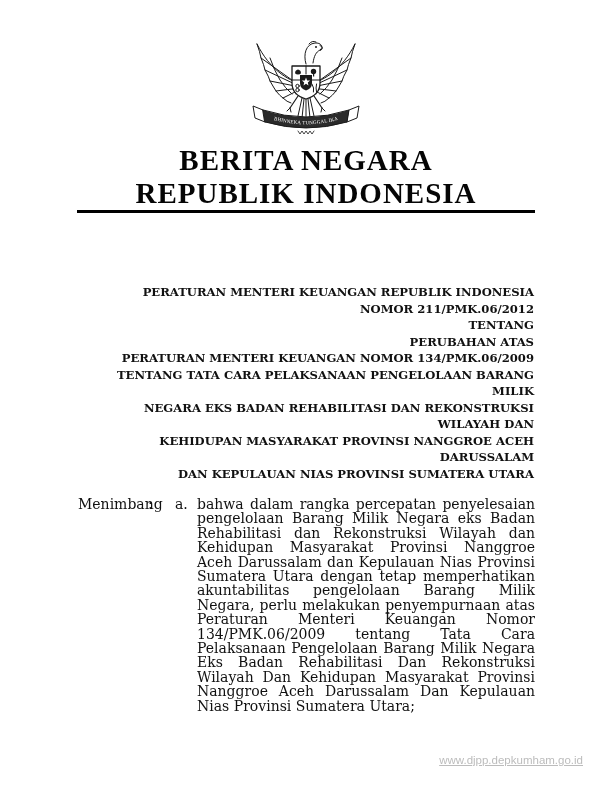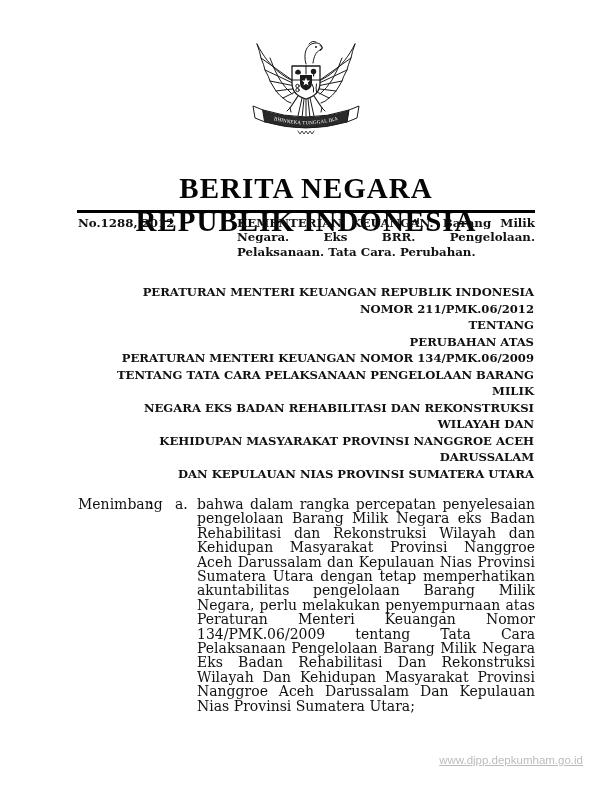--- a/index.html
+++ b/index.html
@@ -4,21 +4,21 @@
 <style>
   * { margin:0; padding:0; box-sizing:border-box; }
   html,body { background:#ffffff; }
   body { width:612px; height:792px; font-family:"DejaVu Serif", serif; color:#111111; }
   .page { position:relative; width:612px; height:792px; background:#ffffff; overflow:hidden; }
 
   .emblem-wrap { position:absolute; top:36px; left:50%; transform:translateX(-50%); width:122px; height:100px; }
 
   .masthead { position:absolute; top:144px; left:0; width:612px; text-align:center;
               font-family:"Liberation Serif", serif; font-weight:bold; font-size:29px;
-              line-height:33px; letter-spacing:1px; color:#050505;margin-top:28px; }
+              line-height:33px; letter-spacing:1px; color:#050505; }
 
   .header-rule { position:absolute; top:210px; left:77px; width:458px; border-top:3px solid #000000; }
 
   .gazette-header { position:absolute; top:216px; left:78px; width:457px; display:flex;
                     font-weight:bold; font-size:11.8px; line-height:14.3px; }
   .issue-no { width:159px; flex:none; }
   .abstract { flex:1; text-align:justify; }
 
   .title-block { position:absolute; top:284px; left:78px; width:456px; text-align:right;
                  font-weight:bold; font-size:11.6px; }
@@ -93,24 +93,20 @@
     </svg>
   </div>
 
   <div class="masthead">
     <div>BERITA NEGARA</div>
     <div>REPUBLIK INDONESIA</div>
   </div>
 
   <div class="header-rule"></div>
 
-  <div class="gazette-header">
-    <div class="issue-no">No.1288, 2012</div>
-    <div class="abstract">KEMENTERIAN KEUANGAN. Barang Milik Negara. Eks BRR. Pengelolaan. Pelaksanaan. Tata Cara. Perubahan.</div>
-  </div>
 
   <div class="title-block">
     <div class="tl">PERATURAN MENTERI KEUANGAN REPUBLIK INDONESIA</div>
     <div class="tl">NOMOR 211/PMK.06/2012</div>
     <div class="tl">TENTANG</div>
     <div class="tl">PERUBAHAN ATAS</div>
     <div class="tl">PERATURAN MENTERI KEUANGAN NOMOR 134/PMK.06/2009</div>
     <div class="tl">TENTANG TATA CARA PELAKSANAAN PENGELOLAAN BARANG MILIK</div>
     <div class="tl">NEGARA EKS BADAN REHABILITASI DAN REKONSTRUKSI WILAYAH DAN</div>
     <div class="tl">KEHIDUPAN MASYARAKAT PROVINSI NANGGROE ACEH DARUSSALAM</div>

